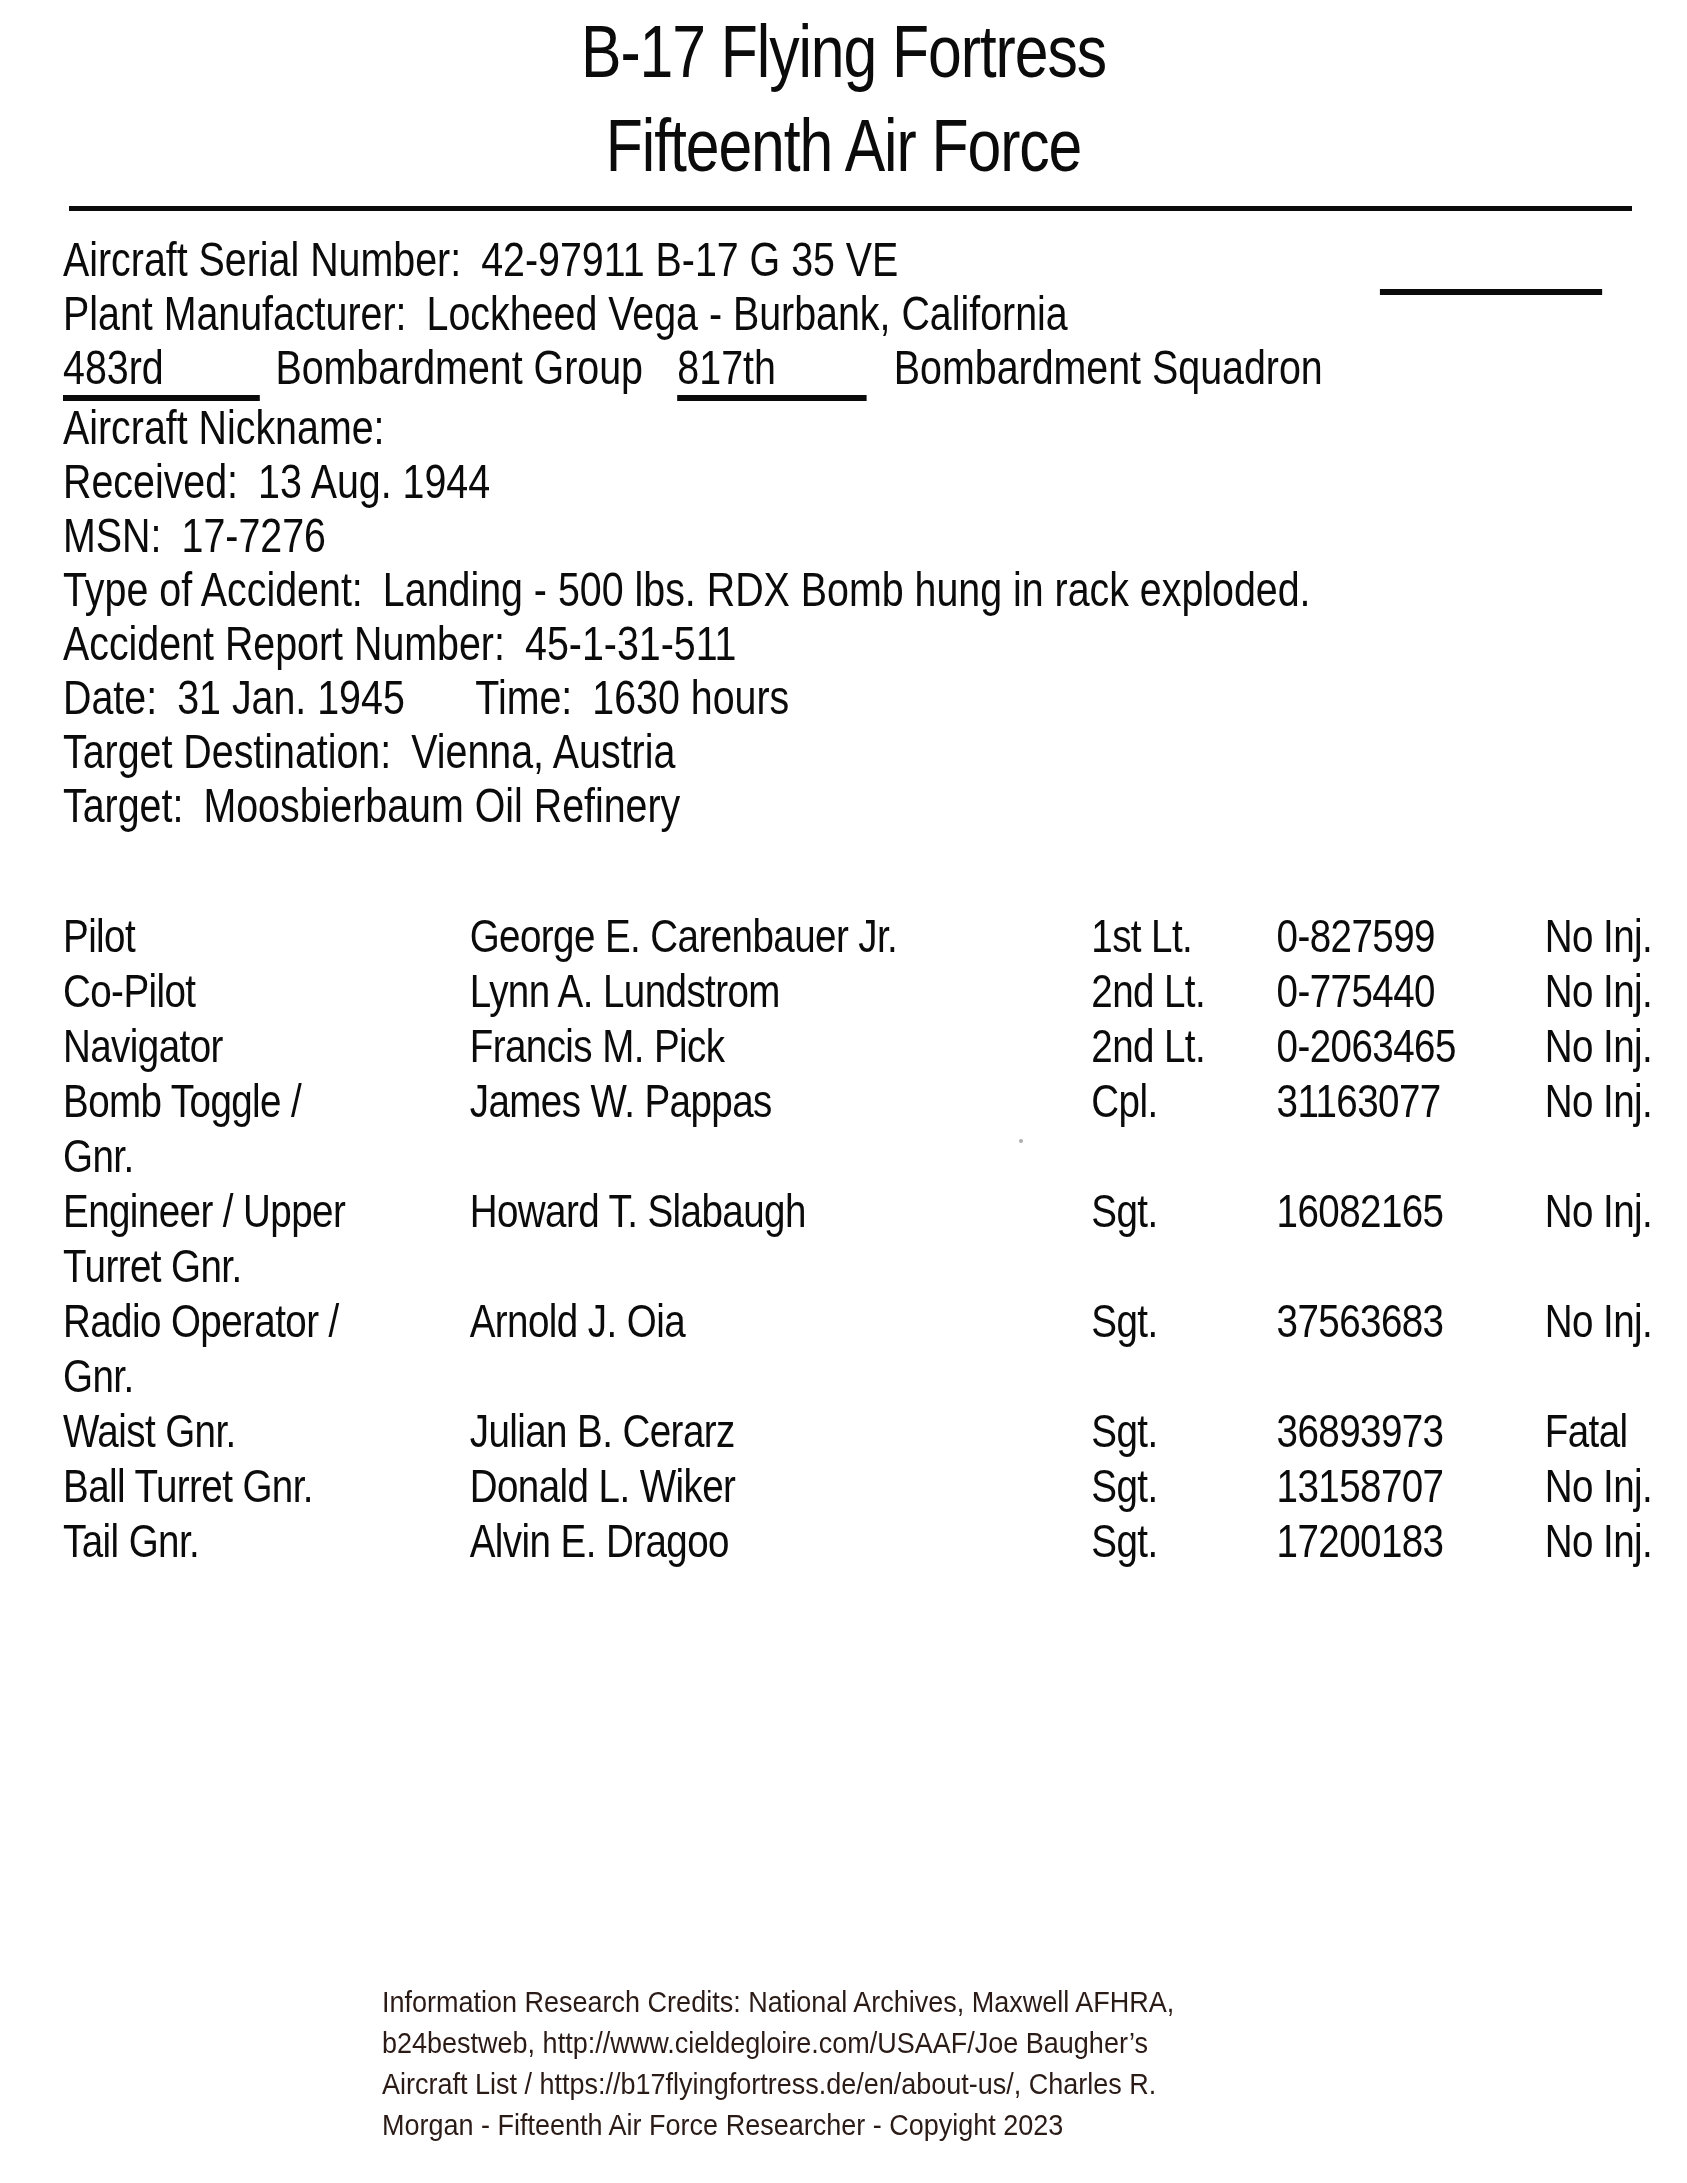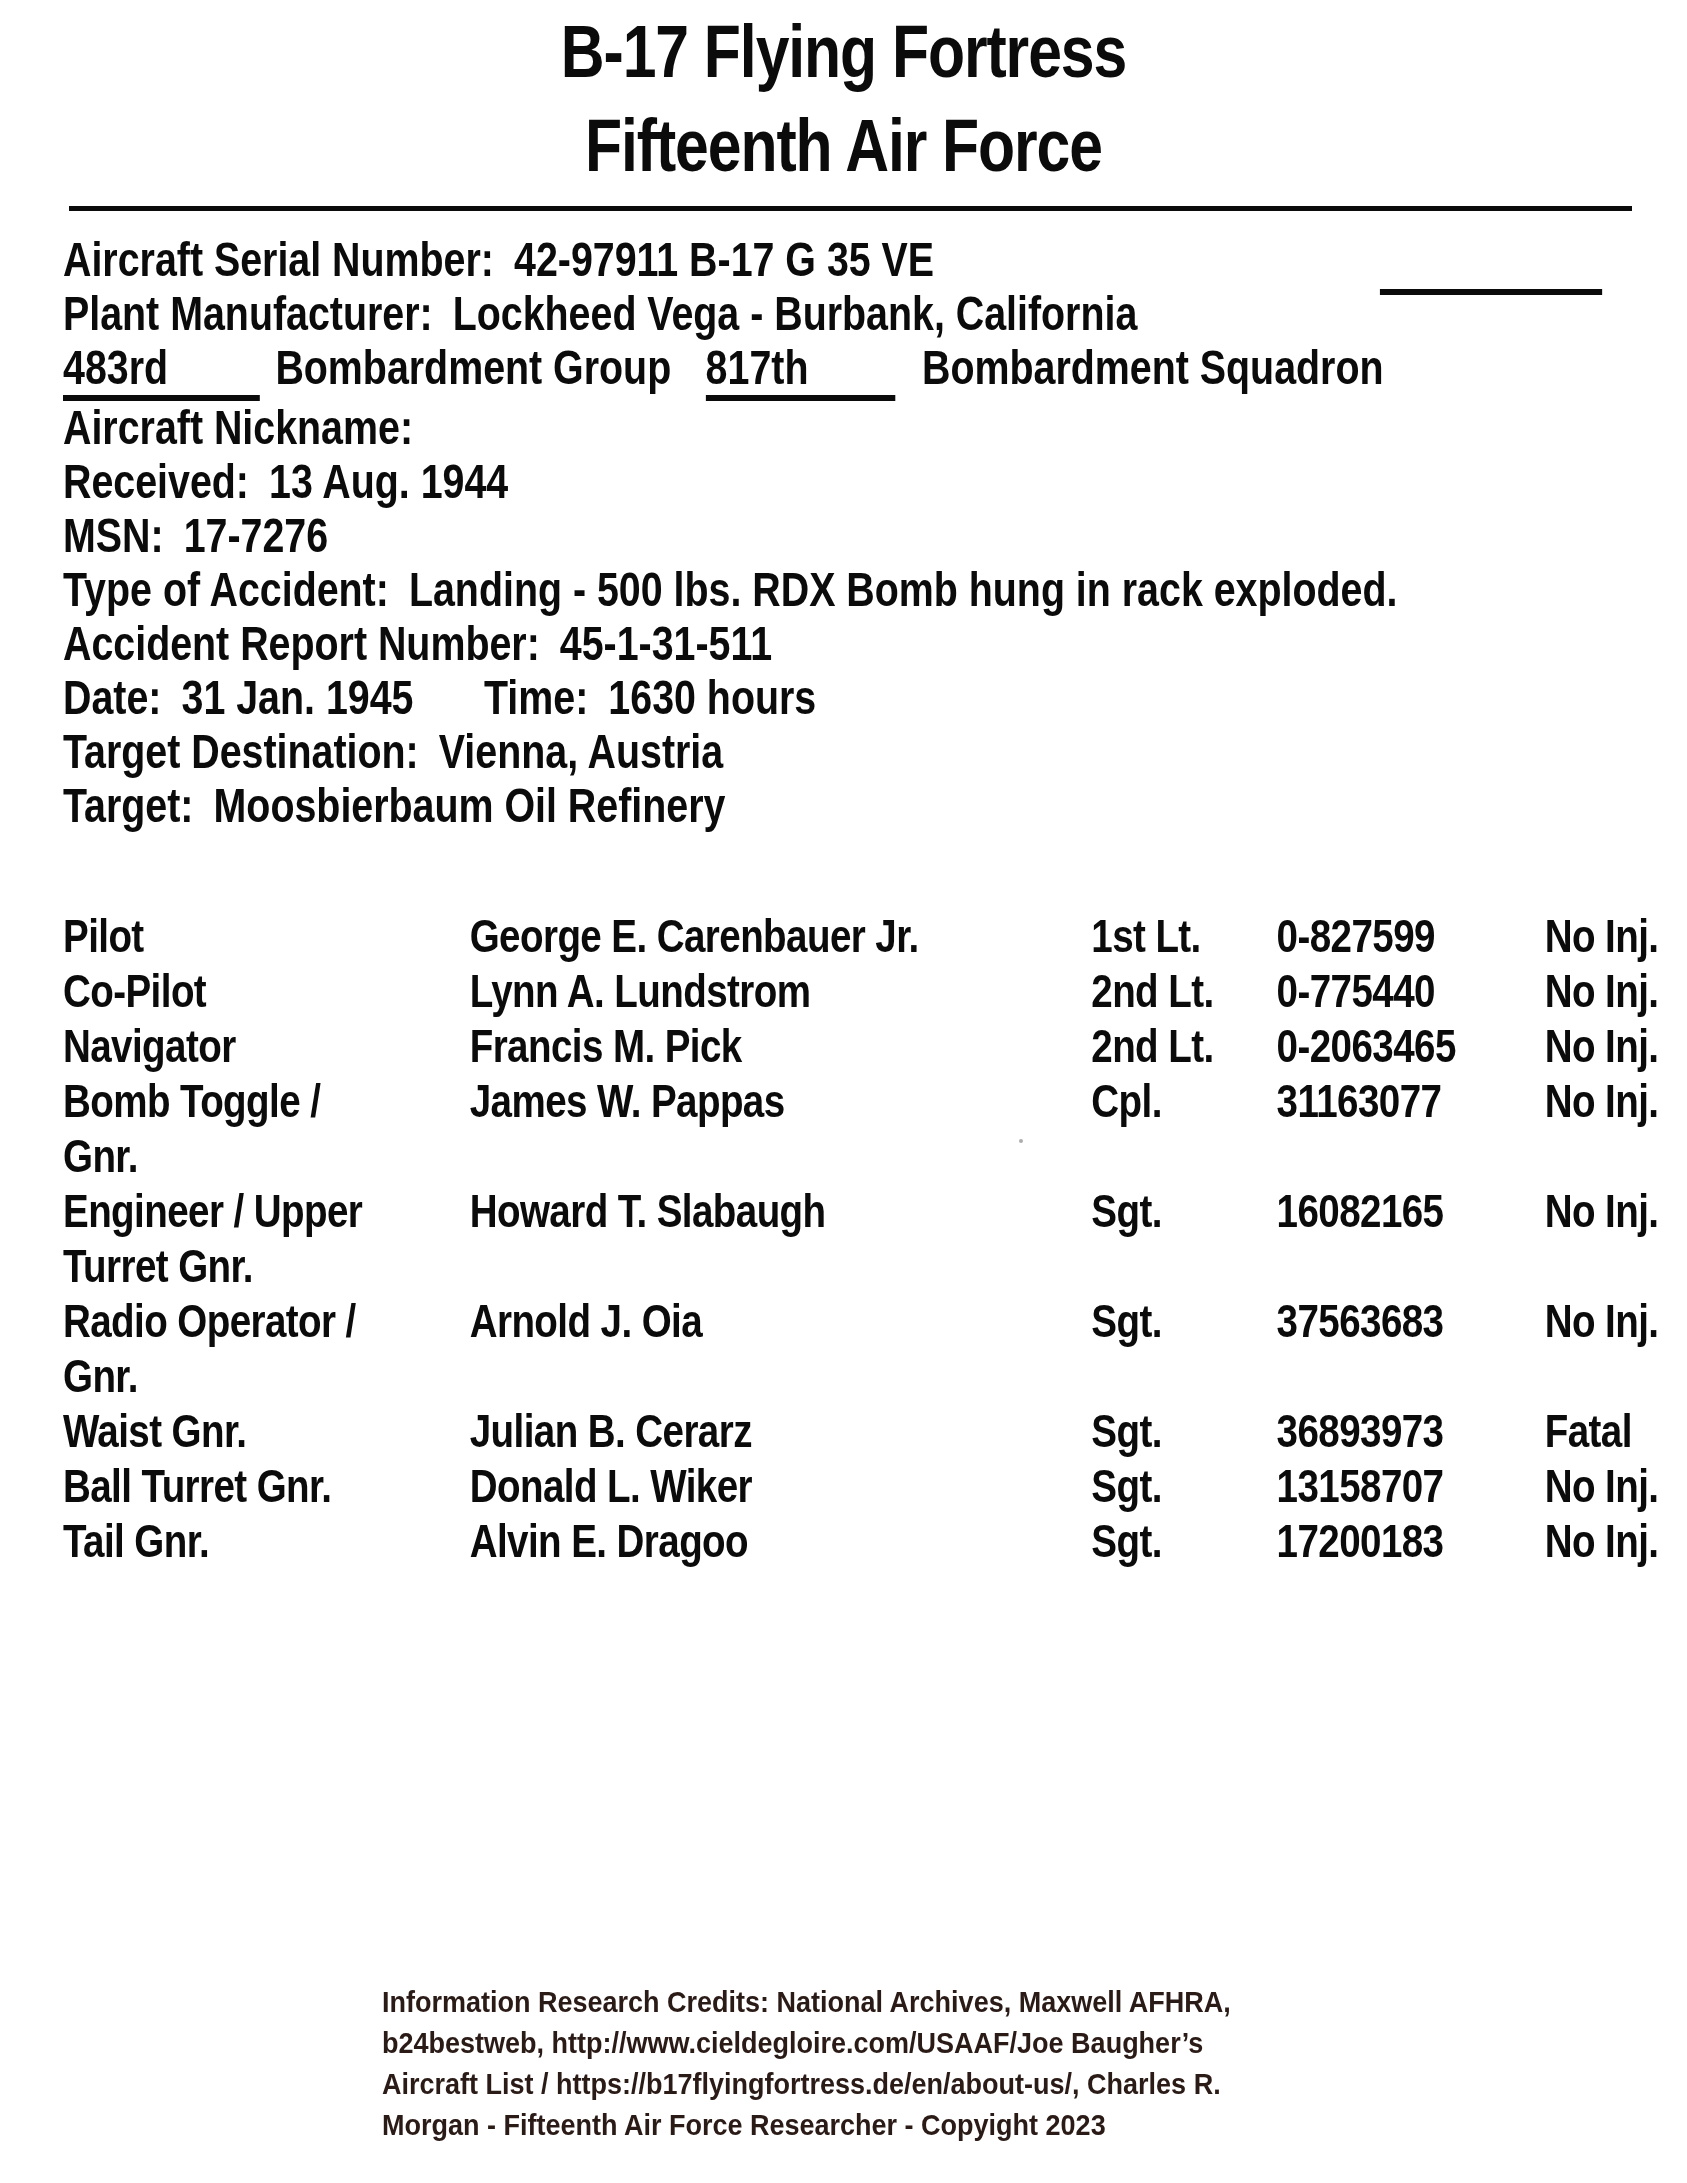--- a/index.html
+++ b/index.html
@@ -7,21 +7,21 @@
     padding: 0;
     background: #e8e8e8;
   }
   .page {
     position: relative;
     width: 1687px;
     height: 2183px;
     background: #ffffff;
     overflow: hidden;
     font-family: "Liberation Sans", sans-serif;
-    font-weight: 700;
+    font-weight: 400;
     color: #0b0b0b;
   }
   
   .title-line {
     position: absolute;
     left: 0;
     width: 1687px;
     text-align: center;
     font-size: 74px;
     line-height: 87px;

